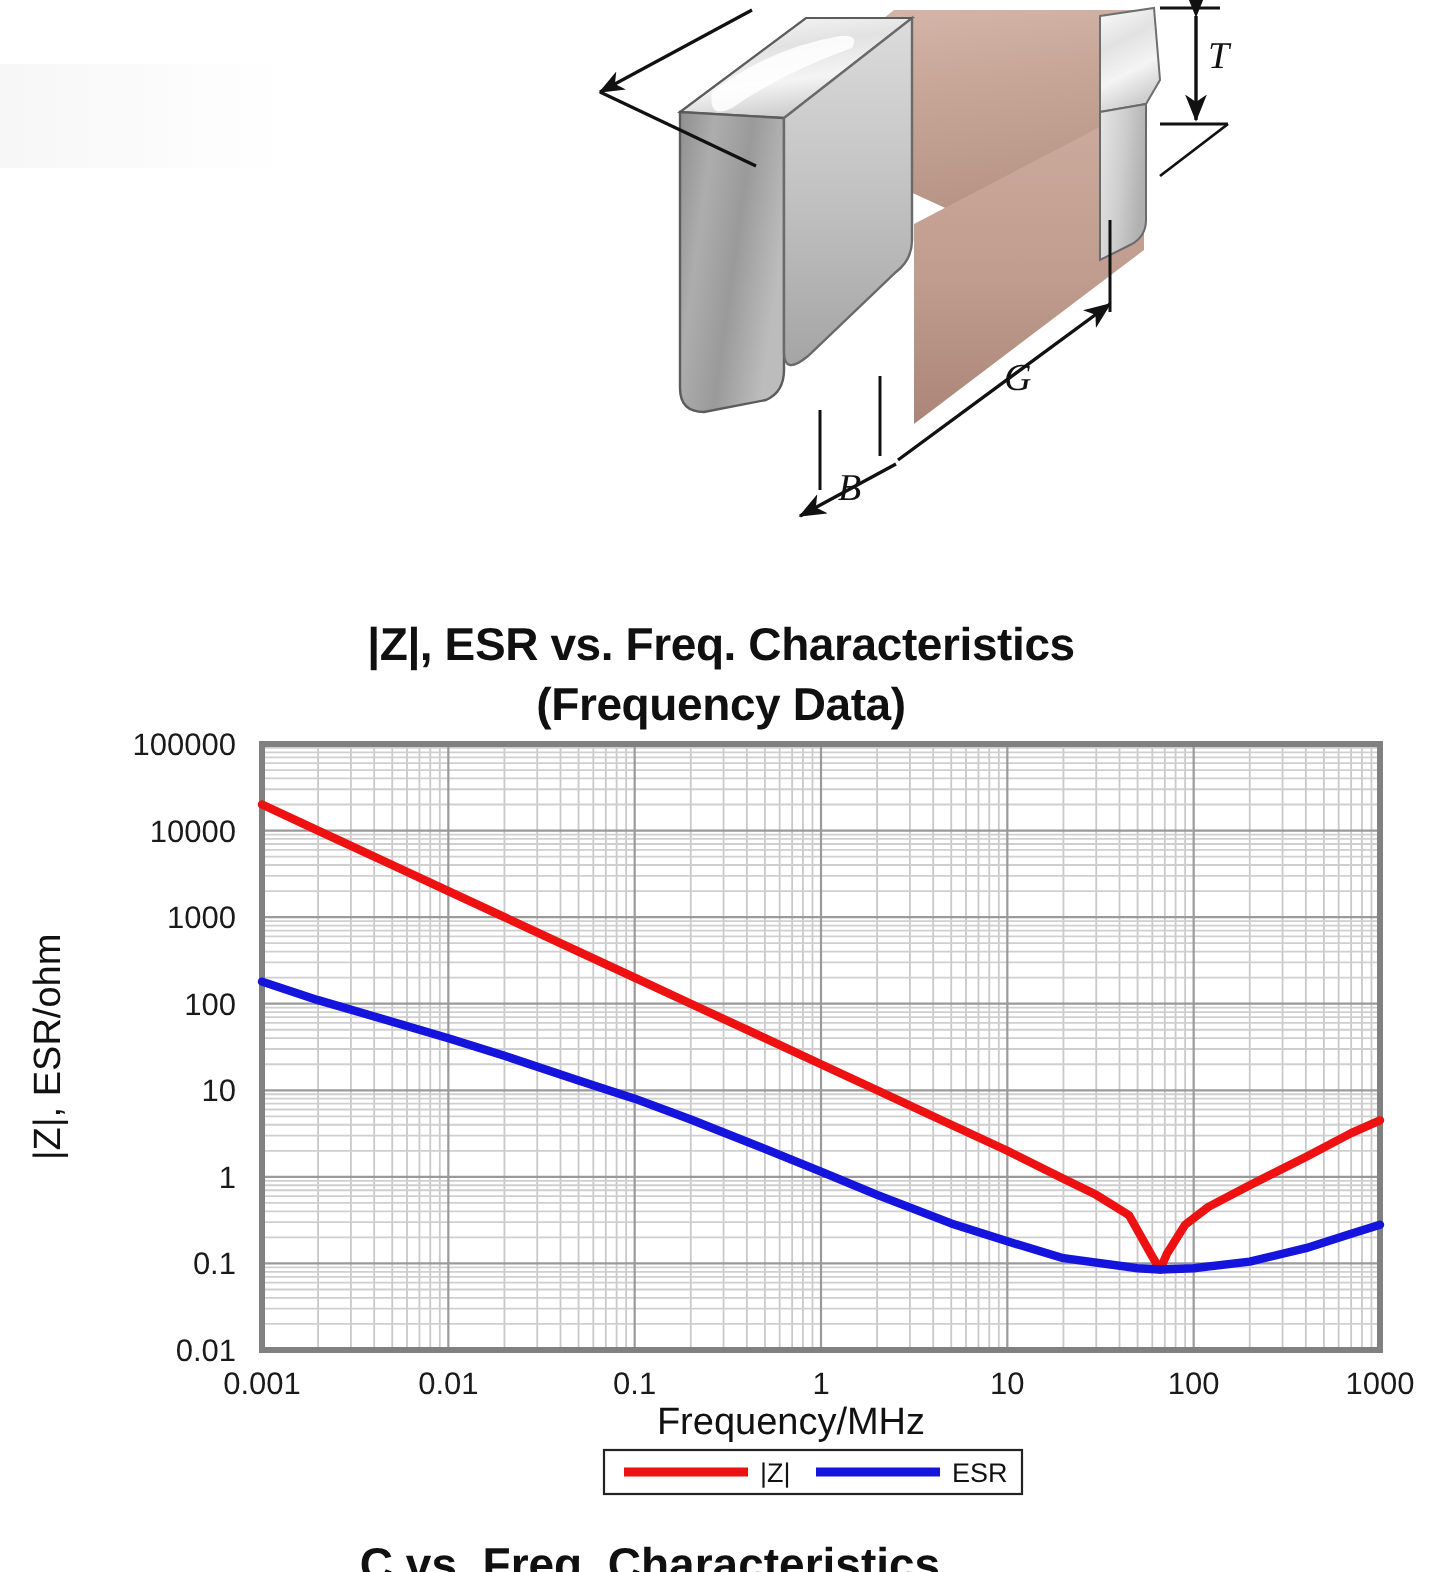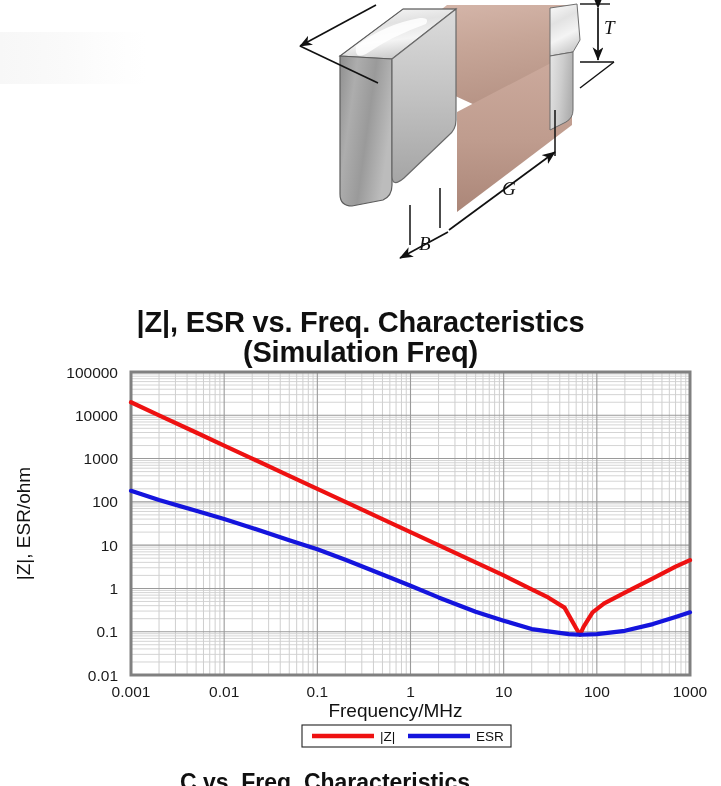--- a/index.html
+++ b/index.html
@@ -40,21 +40,21 @@
   #chart-block {
     position: absolute;
     left: 0px;
     top: 300px;
     width: 721px;
     height: 460px;
   }
   .chart-title {
     text-align: center;
     font-weight: bold;
-    font-size: 29px;
+    font-size: 23px;
     line-height: 29px;
     letter-spacing: -0.2px;
     color: #101010;
     width: 721px;
   }
   .chart-title.line1 { margin-top: 8px; }
   .chart-title.line2 { margin-top: 1px; }
 
   #plot-wrap {
     position: absolute;
@@ -214,21 +214,21 @@
     <line x1="130" y1="205" x2="130" y2="245" stroke="#111111" stroke-width="1.5"></line>
     <line x1="160" y1="188" x2="160" y2="228" stroke="#111111" stroke-width="1.5"></line>
     <text class="dim-letter" x="139" y="250">B</text>
   </g>
 </svg>
 </div>
 
 <div id="chart-block">
 
   <div class="chart-title line1">|Z|, ESR vs. Freq. Characteristics</div>
-  <div class="chart-title line2">(Simulation Freq)</div>
+  <div class="chart-title line2">(Frequency Data)</div>
 
   <div id="plot-wrap">
     <svg id="plot-svg" width="721" height="460" viewBox="0 0 721 460" xmlns="http://www.w3.org/2000/svg">
       <g id="g-minor-grid">
           <rect x="131" y="72" width="559" height="303" fill="#ffffff"></rect>
           <line x1="159.04596126269425" y1="72" x2="159.04596126269425" y2="375" stroke="#c9c9c9" stroke-width="0.9"></line>
           <line x1="175.45179689804857" y1="72" x2="175.45179689804857" y2="375" stroke="#c9c9c9" stroke-width="0.9"></line>
           <line x1="187.0919225253885" y1="72" x2="187.0919225253885" y2="375" stroke="#c9c9c9" stroke-width="0.9"></line>
           <line x1="196.1207054039724" y1="72" x2="196.1207054039724" y2="375" stroke="#c9c9c9" stroke-width="0.9"></line>
           <line x1="203.49775816074282" y1="72" x2="203.49775816074282" y2="375" stroke="#c9c9c9" stroke-width="0.9"></line>

